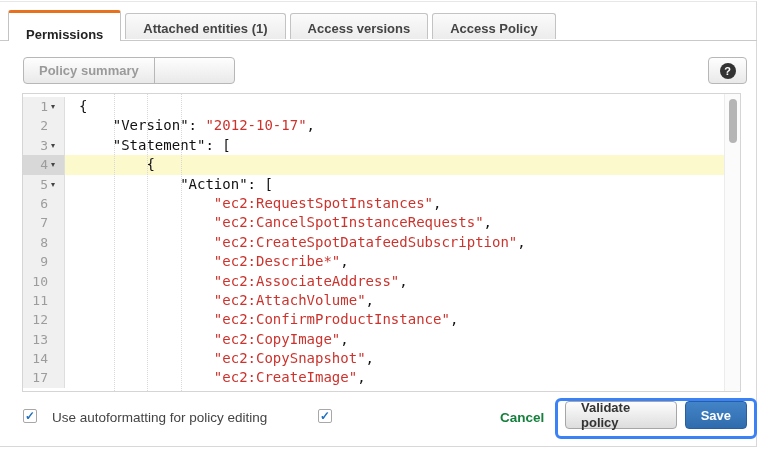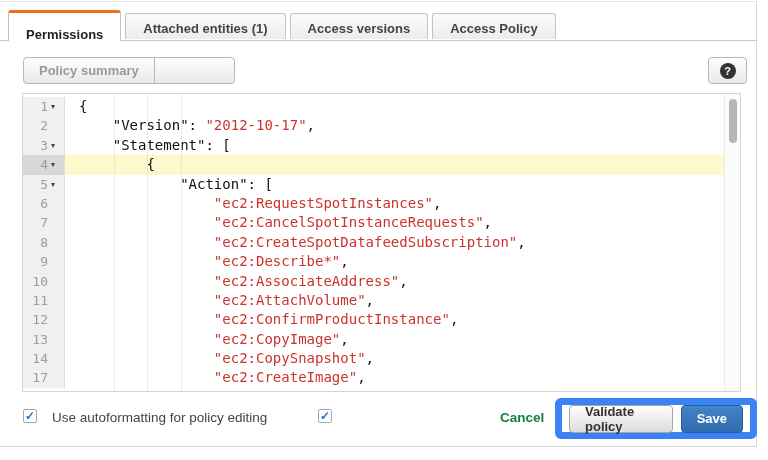--- a/index.html
+++ b/index.html
@@ -58,22 +58,22 @@
   .checkbox { position: absolute; width: 14px; height: 14px; border: 1px solid #a8a8a8; border-radius: 2px;
               background: #fff; color: #2170c0; font-size: 12px; font-weight: bold; line-height: 12px;
               text-align: center; cursor: pointer; }
   .cb1 { left: 23px; top: 11px; }
   .cb2 { left: 318px; top: 11px; }
   .cb-label { position: absolute; font-size: 13.5px; color: #444; top: 12px; cursor: pointer; }
   .lbl1 { left: 52px; text-align: right; }
   .lbl2 { left: 345px; }
   .cancel-link { position: absolute; left: 500px; top: 12px; font-size: 13.5px; font-weight: bold;
                  color: #15803d; cursor: pointer; }
-  .focus-ring { position: absolute; left: 555px; top: 0; height: 41px; border: 7px solid #3b82f6;
-                border-radius: 6px; display: flex; align-items: center; padding: 0 7px; gap: 8px;
+  .focus-ring { position: absolute; left: 555px; top: 0; height: 41px; border: 3px solid #3b82f6;
+                border-radius: 6px; display: flex; align-items: flex-start; padding: 0 7px; gap: 8px;
                 background: #fff; }
   .btn { height: 28px; border-radius: 4px; font-size: 13px; font-weight: bold; padding: 0 15px;
          cursor: pointer; display: flex; align-items: center; }
   .btn-validate { background: linear-gradient(#fdfdfd, #dddddd); border: 1px solid #a6a6a6; color: #333; }
   .btn-save { background: linear-gradient(#4384c6, #2f6cae); border: 1px solid #2a5e9e; color: #fff; }
 </style>
 </head>
 <body>
 
 <div class="frame"></div>

